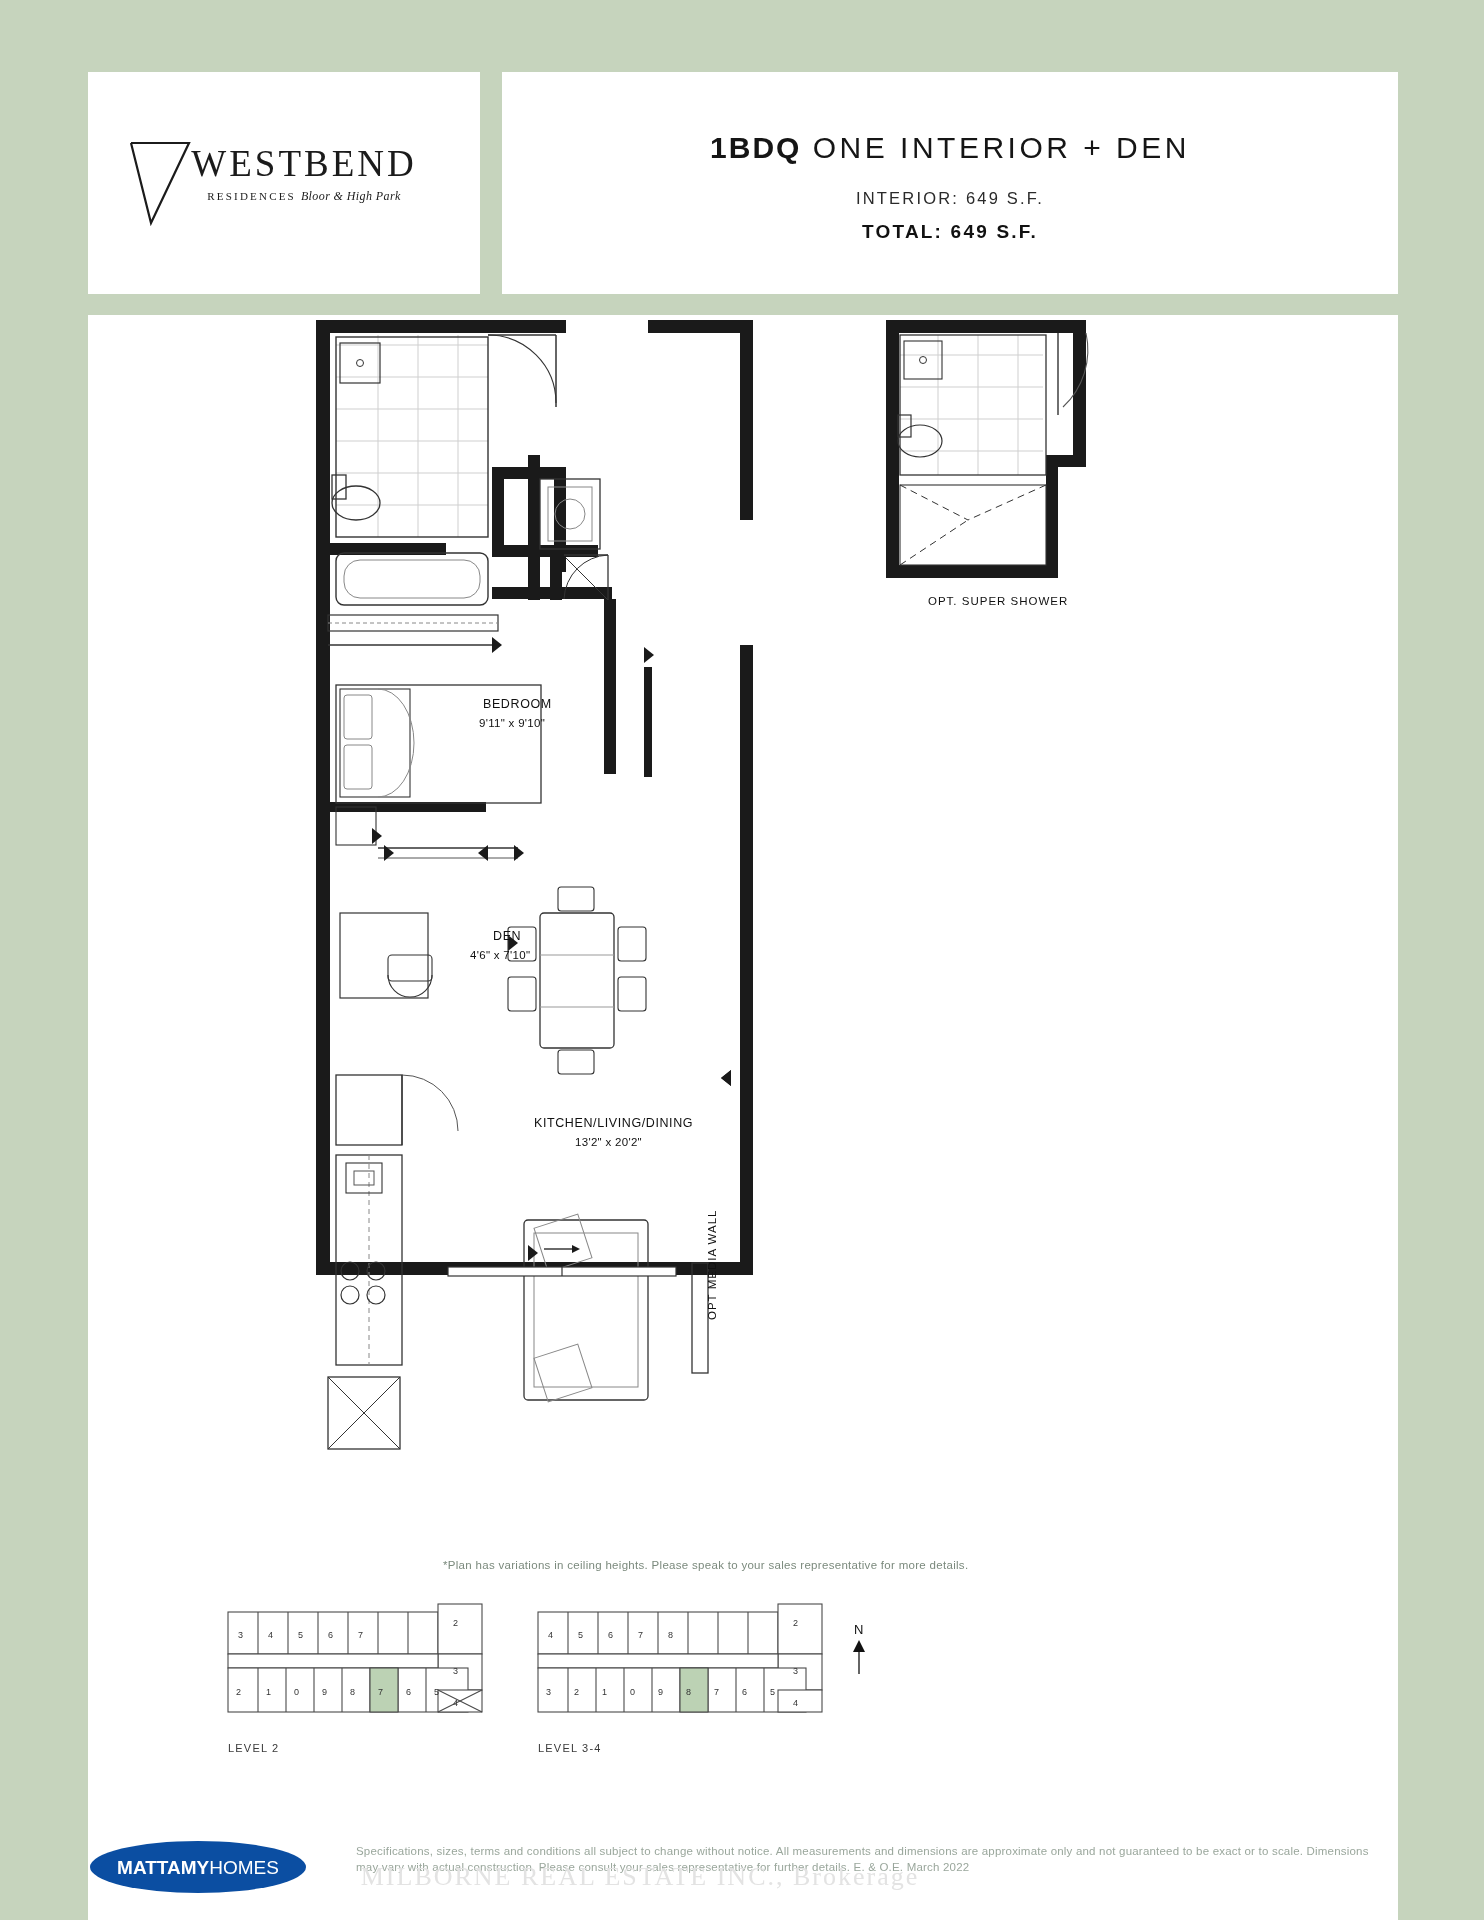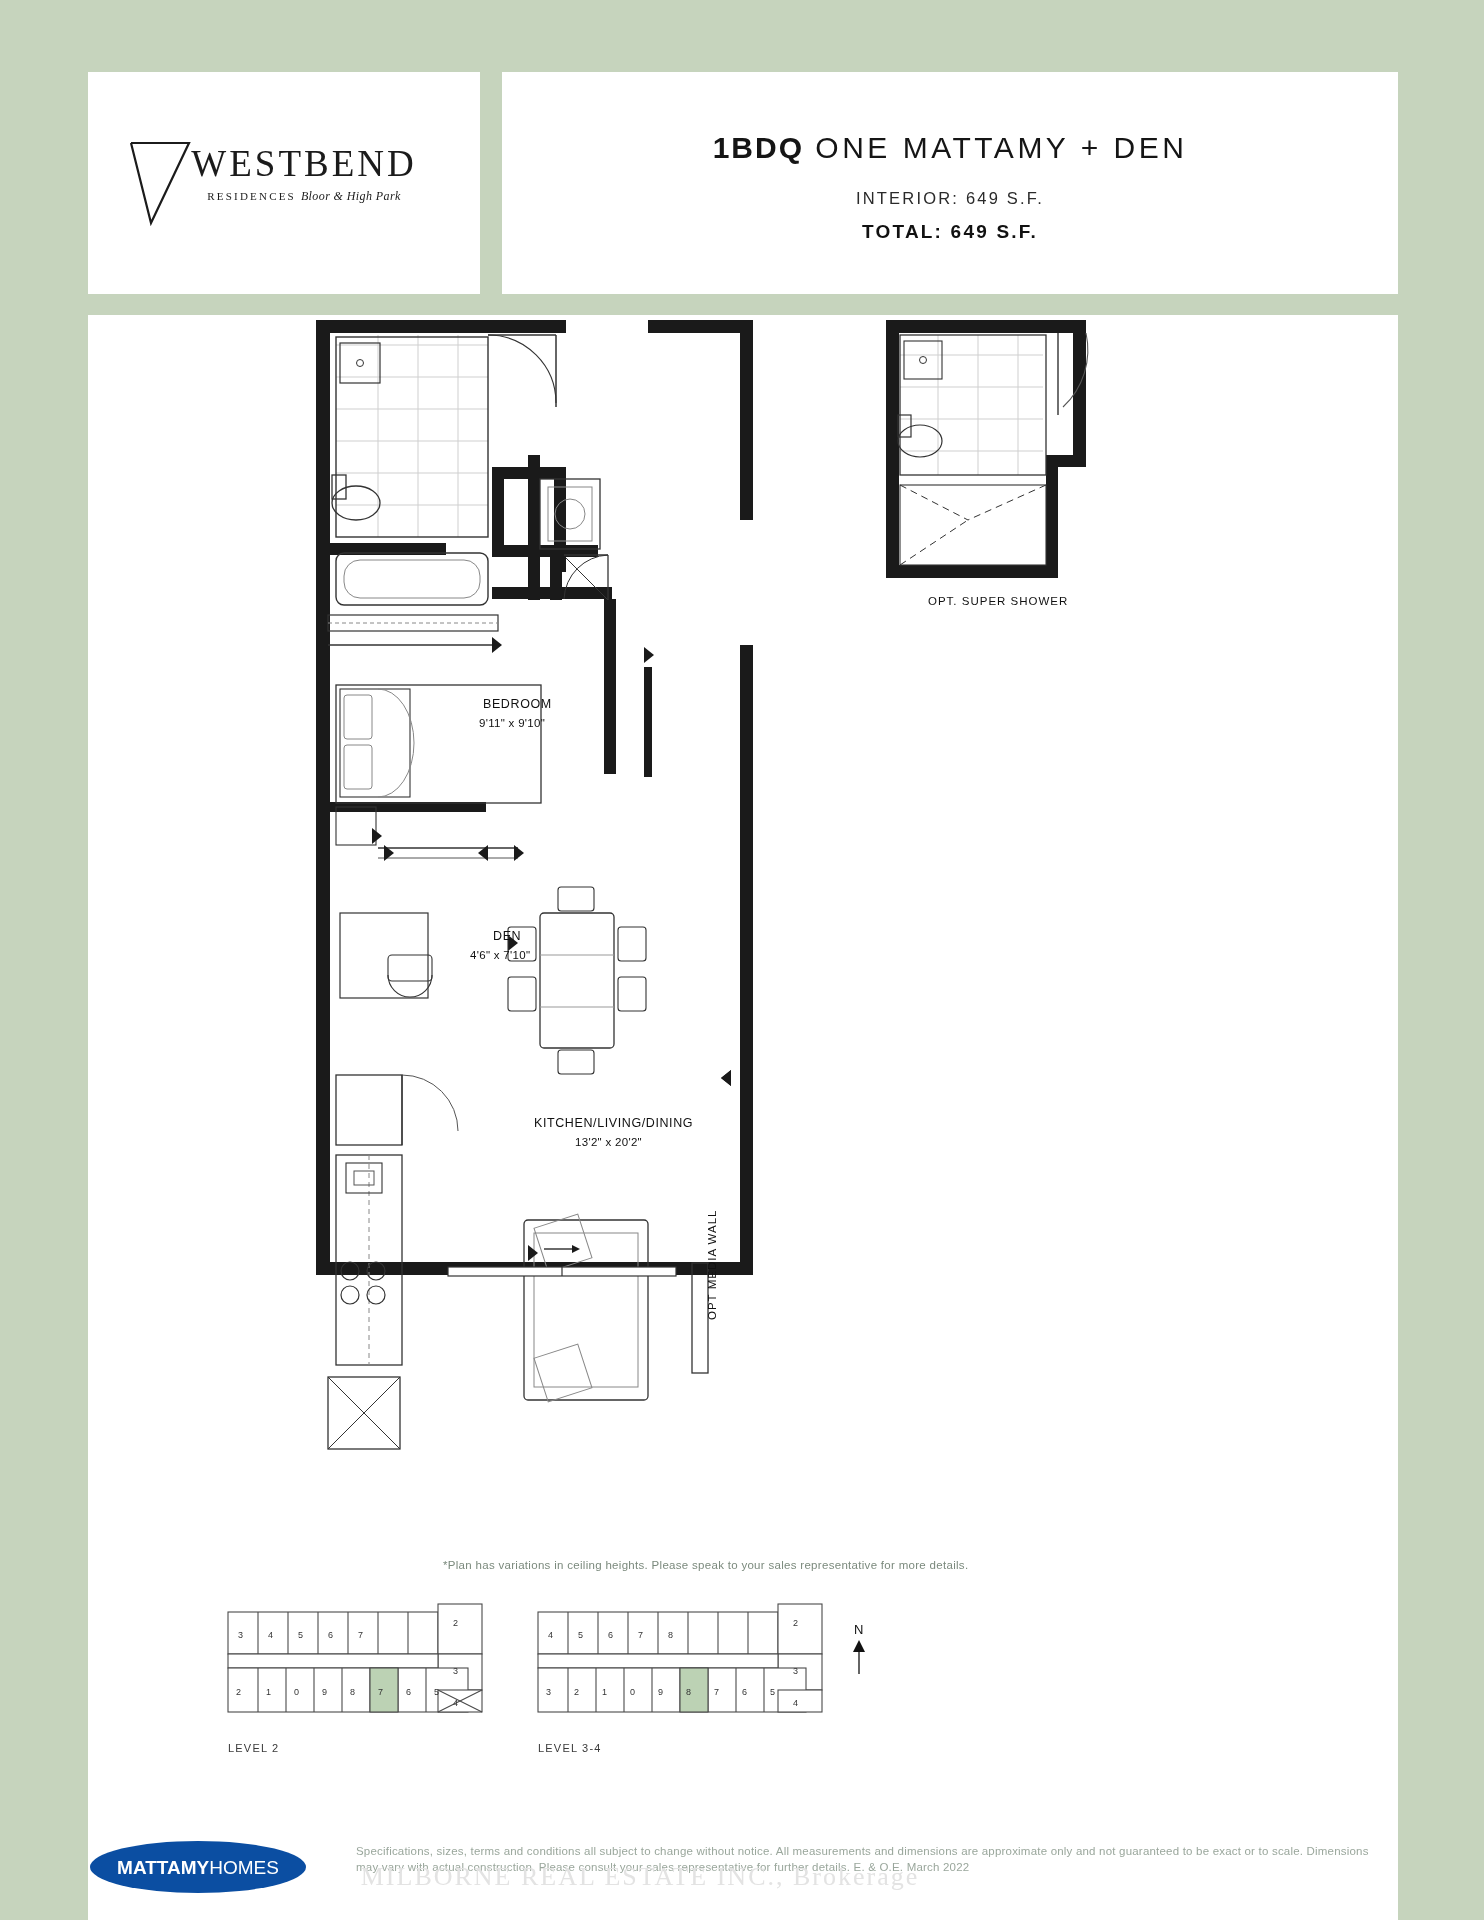--- a/index.html
+++ b/index.html
@@ -218,21 +218,21 @@
             <span>RESIDENCES</span>
             <i>Bloor &amp; High Park</i>
           </div>
         </div>
       </div>
     </div>
 
     <div class="title-box">
       <div class="suite-title">
         <b>1BDQ</b>
-        <span class="light">ONE MATTAMY + DEN</span>
+        <span class="light">ONE INTERIOR + DEN</span>
       </div>
       <div class="interior-line">INTERIOR: 649 S.F.</div>
       <div class="total-line">TOTAL: 649 S.F.</div>
     </div>
   </div>
 
   <div class="sheet">
 
     <div class="fp">
       <svg width="1310" height="1270" viewBox="0 0 1310 1270">

